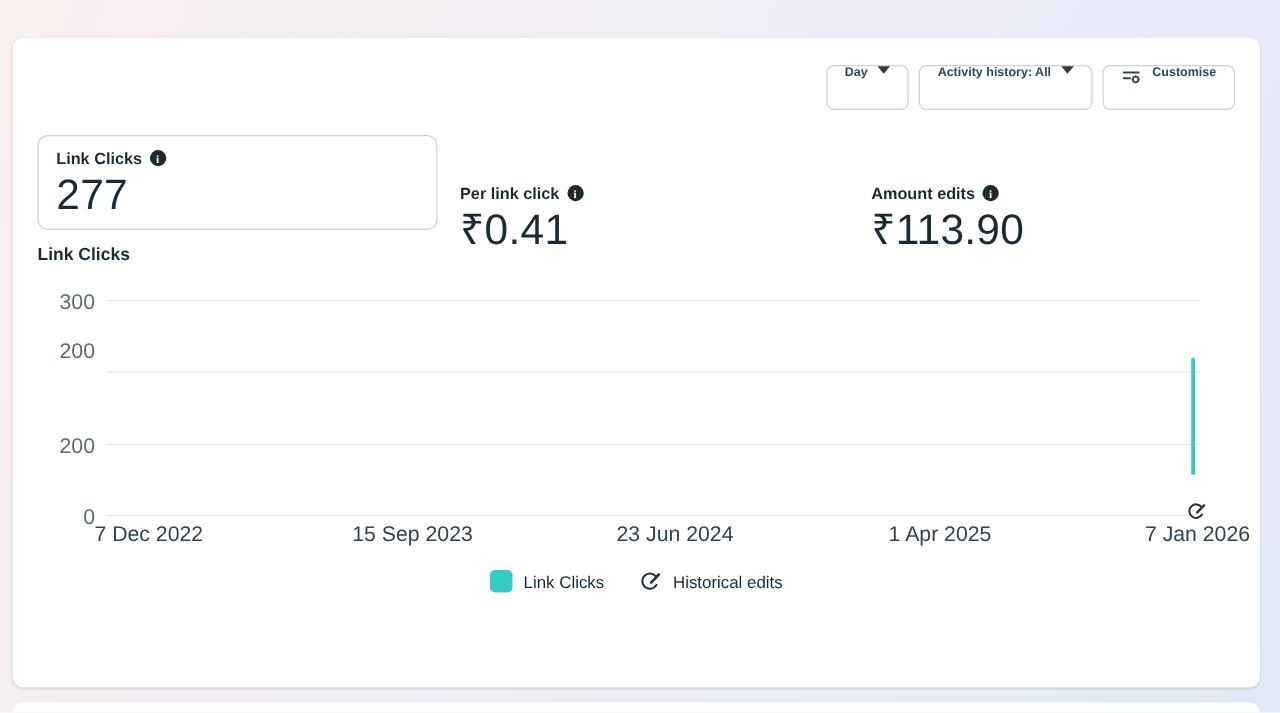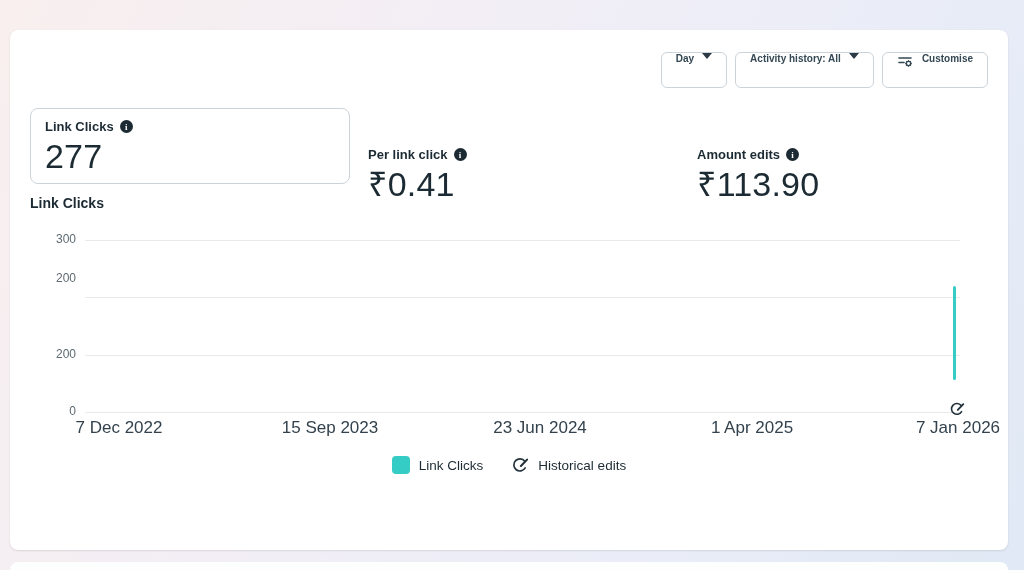--- a/index.html
+++ b/index.html
@@ -40,21 +40,21 @@
   .metric-label { display:flex; align-items:center; gap:6px; font-size:13px; font-weight:700; color:#1c2b33; }
   .info-dot {
     width:13px; height:13px; border-radius:50%; background:#1c2b33; color:#fff;
     display:inline-flex; align-items:center; justify-content:center;
     font-size:9px; font-weight:700; font-family:"Liberation Serif", serif; cursor:pointer; flex:0 0 auto;
   }
   .metric-value { margin-top:5px; font-size:34px; font-weight:300; color:#1c2b33; letter-spacing:0.2px; line-height:1; }
   
   .chart-title { position:absolute; left:20px; top:165px; font-size:14px; font-weight:700; color:#1c2b33; }
   .gridline { position:absolute; left:75px; width:875px; height:1px; background:#e7e9ec; }
-  .ytick { position:absolute; left:14px; width:52px; text-align:right; font-size:12px; color:#5c6a72; }
+  .ytick { position:absolute; left:14px; width:52px; text-align:right; font-size:17px; color:#5c6a72; }
   .xtick { position:absolute; top:388px; transform:translateX(-50%); font-size:17px; color:#33424d; white-space:nowrap; }
   .spike { position:absolute; left:943px; width:3px; background:#35ccc5; border-radius:2px; }
   .edit-marker { position:absolute; left:939px; top:371px; width:16px; height:16px; cursor:pointer; }
   
   .legend { position:absolute; left:0; right:0; top:426px; display:flex; justify-content:center; align-items:center; gap:28px; }
   .legend-item { display:flex; align-items:center; gap:9px; font-size:13.5px; color:#1c2b33; }
   .legend-swatch { width:18px; height:18px; border-radius:4px; background:#35ccc5; }
 </style>
 </head>
 <body>

